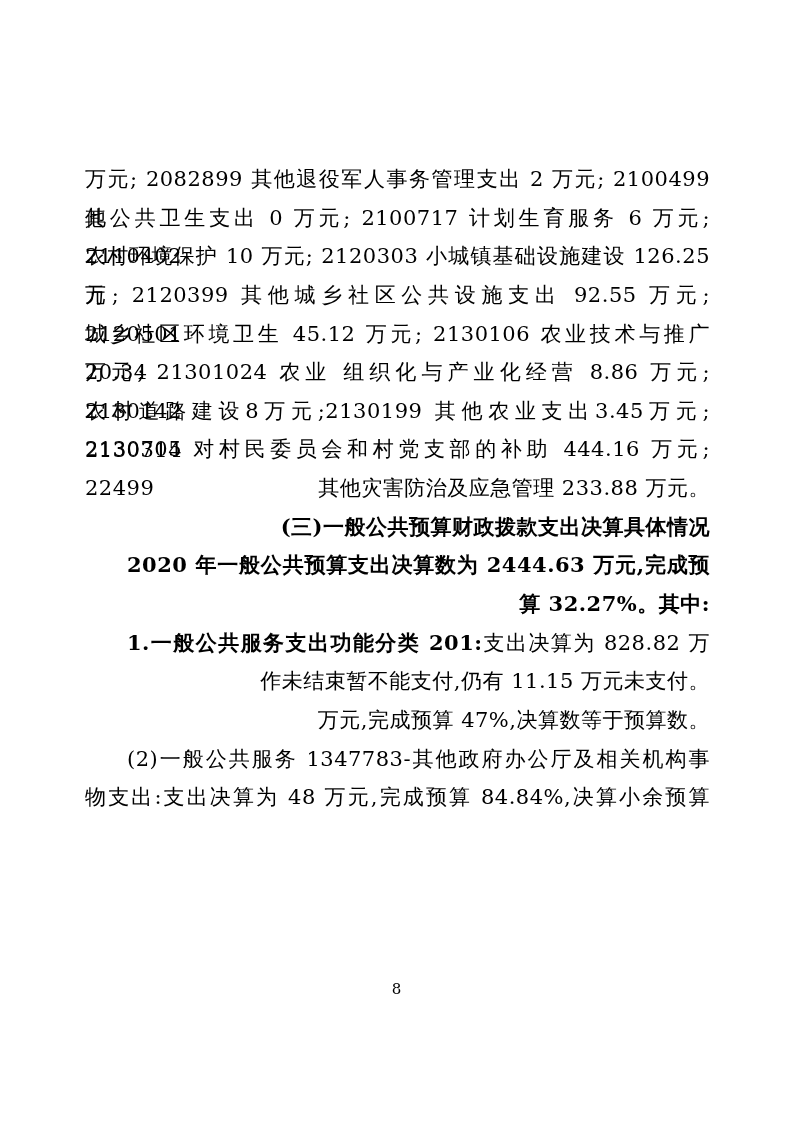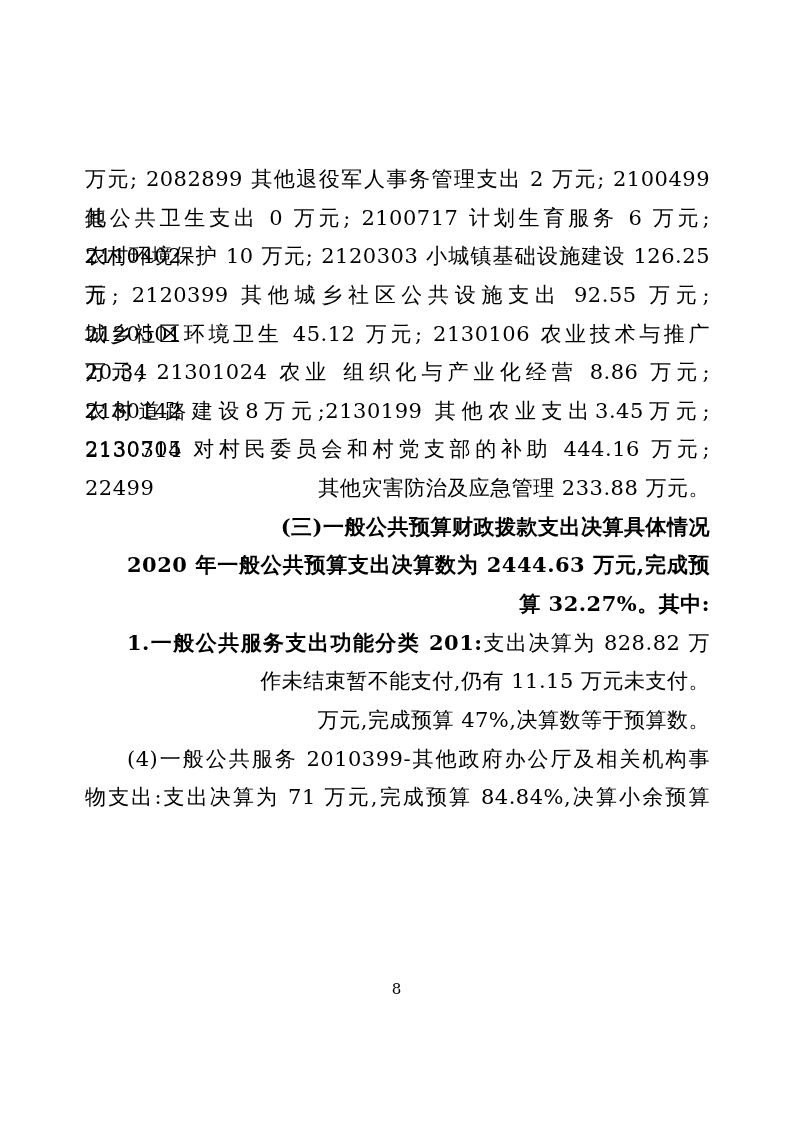--- a/index.html
+++ b/index.html
@@ -65,19 +65,19 @@
       <div class="line just"><span>万元; 21301024 农业 组织化与产业化经营 8.86 万元; 2130142</span></div>
       <div class="line just"><span>农村道路建设8万元;2130199 其他农业支出3.45万元; 2130314</span></div>
       <div class="line just"><span>2130705 对村民委员会和村党支部的补助 444.16 万元;　 22499</span></div>
       <div class="line"><span>其他灾害防治及应急管理 233.88 万元。</span></div>
       <div class="line indent"><span class="b">(三)一般公共预算财政拨款支出决算具体情况</span></div>
       <div class="line just indent"><span class="b">2020 年一般公共预算支出决算数为 2444.63 万元,完成预</span></div>
       <div class="line"><span class="b">算 32.27%。其中:</span></div>
       <div class="line just indent"><span class="b">1.一般公共服务支出功能分类 201:</span><span>支出决算为 828.82 万</span></div>
       <div class="line"><span>作未结束暂不能支付,仍有 11.15 万元未支付。</span></div>
       <div class="line"><span>万元,完成预算 47%,决算数等于预算数。</span></div>
-      <div class="line just indent"><span>(4)一般公共服务 2010399-其他政府办公厅及相关机构事</span></div>
-      <div class="line just"><span>物支出:支出决算为 71 万元,完成预算 84.84%,决算小余预算</span></div>
+      <div class="line just indent"><span>(2)一般公共服务 1347783-其他政府办公厅及相关机构事</span></div>
+      <div class="line just"><span>物支出:支出决算为 48 万元,完成预算 84.84%,决算小余预算</span></div>
     </div>
   <div class="footer">
     <span>8</span>
   </div>
 </div>
 
 </body></html>

